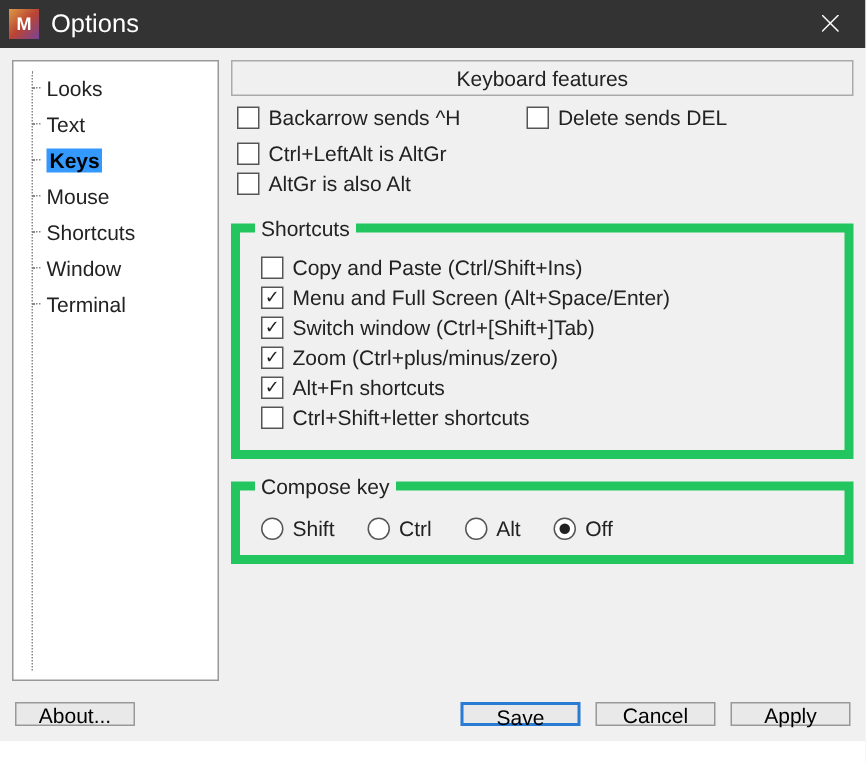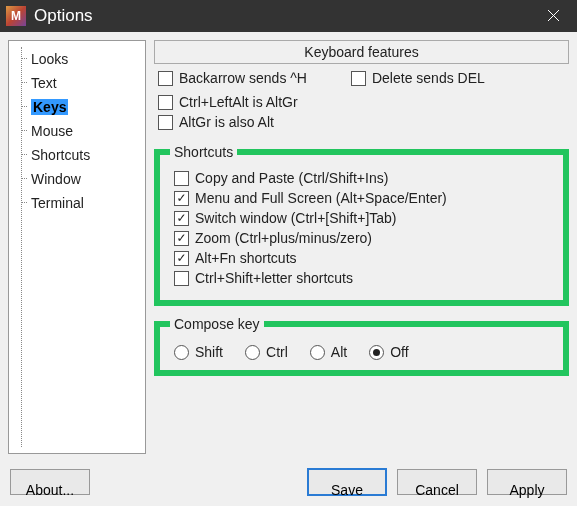--- a/index.html
+++ b/index.html
@@ -114,21 +114,21 @@
     display:flex;
     align-items:center;
     padding: 6px 10px 10px 10px;
     background:#f0f0f0;
     gap:10px;
   }
   .footer .spacer{flex:1;}
   button.btn{
     min-width:80px; height:16px;
     background:#e9e9e9; border:1px solid #999;
-    font: inherit; padding:12px 14px;
+    font: inherit; padding:0 14px;
   }
   button.btn.default{
     border:2px solid #2a7bd4;
   }
 </style>
 </head>
 <body>
 
 <div class="titlebar">
   <div class="appicon">M</div>

